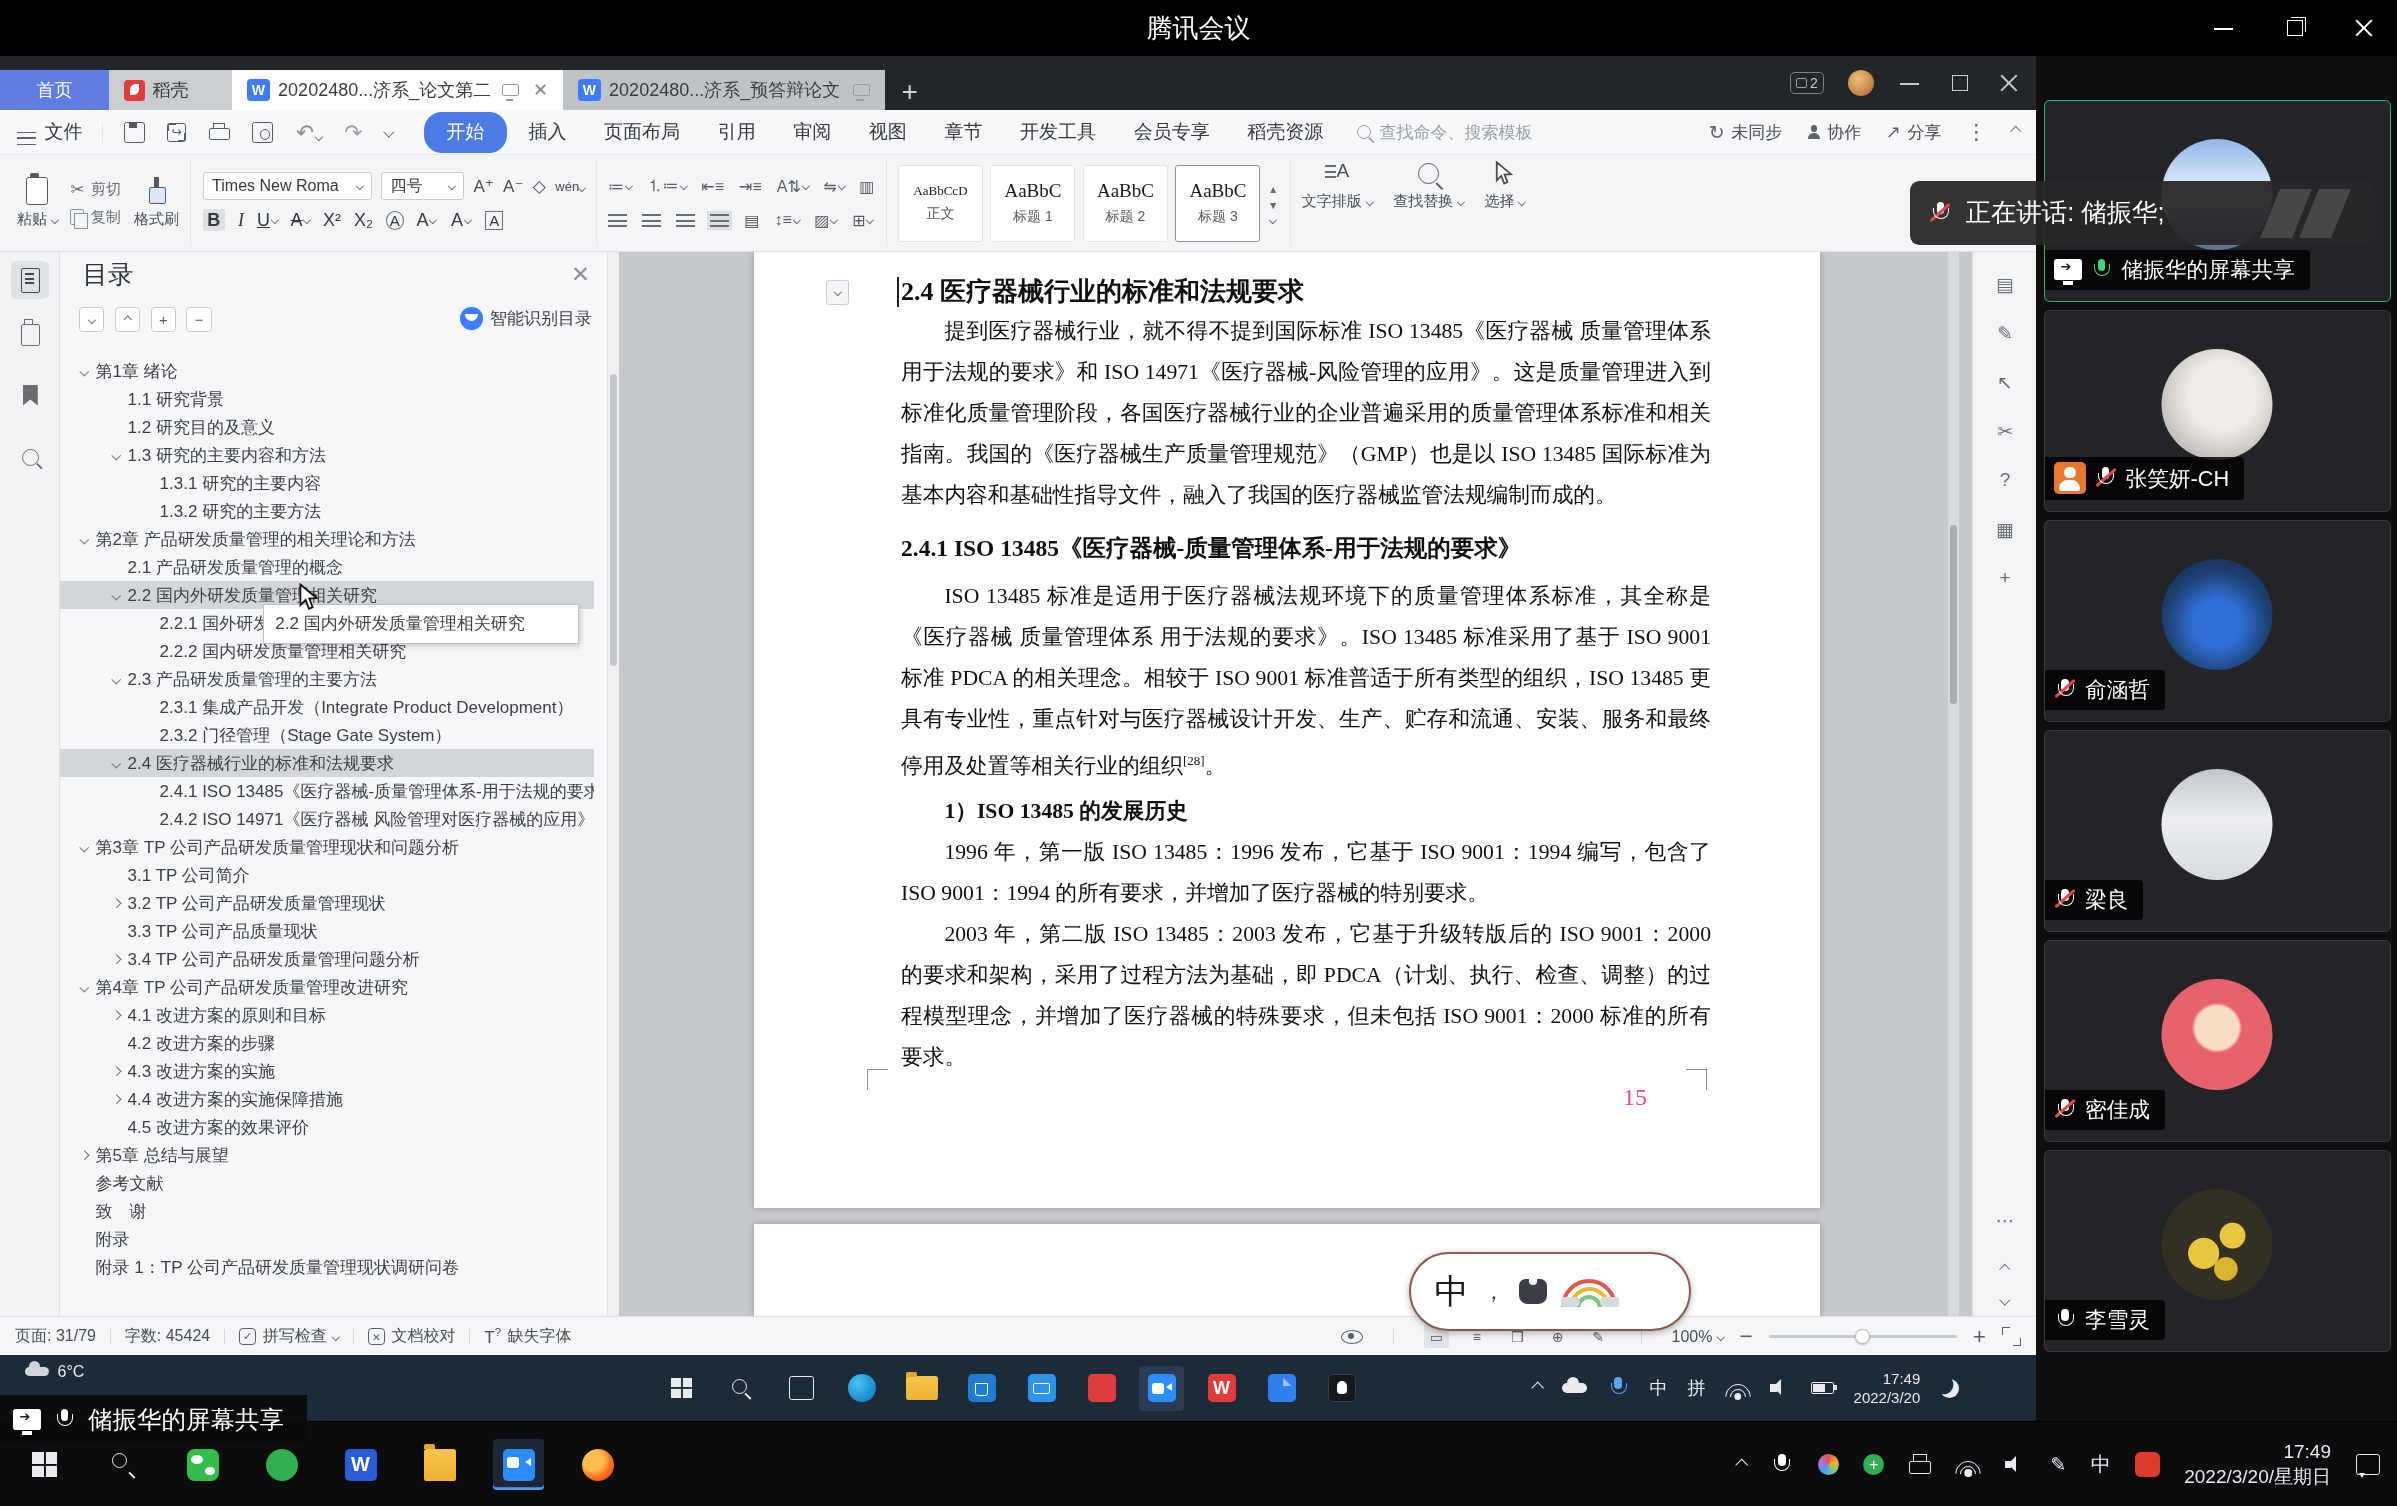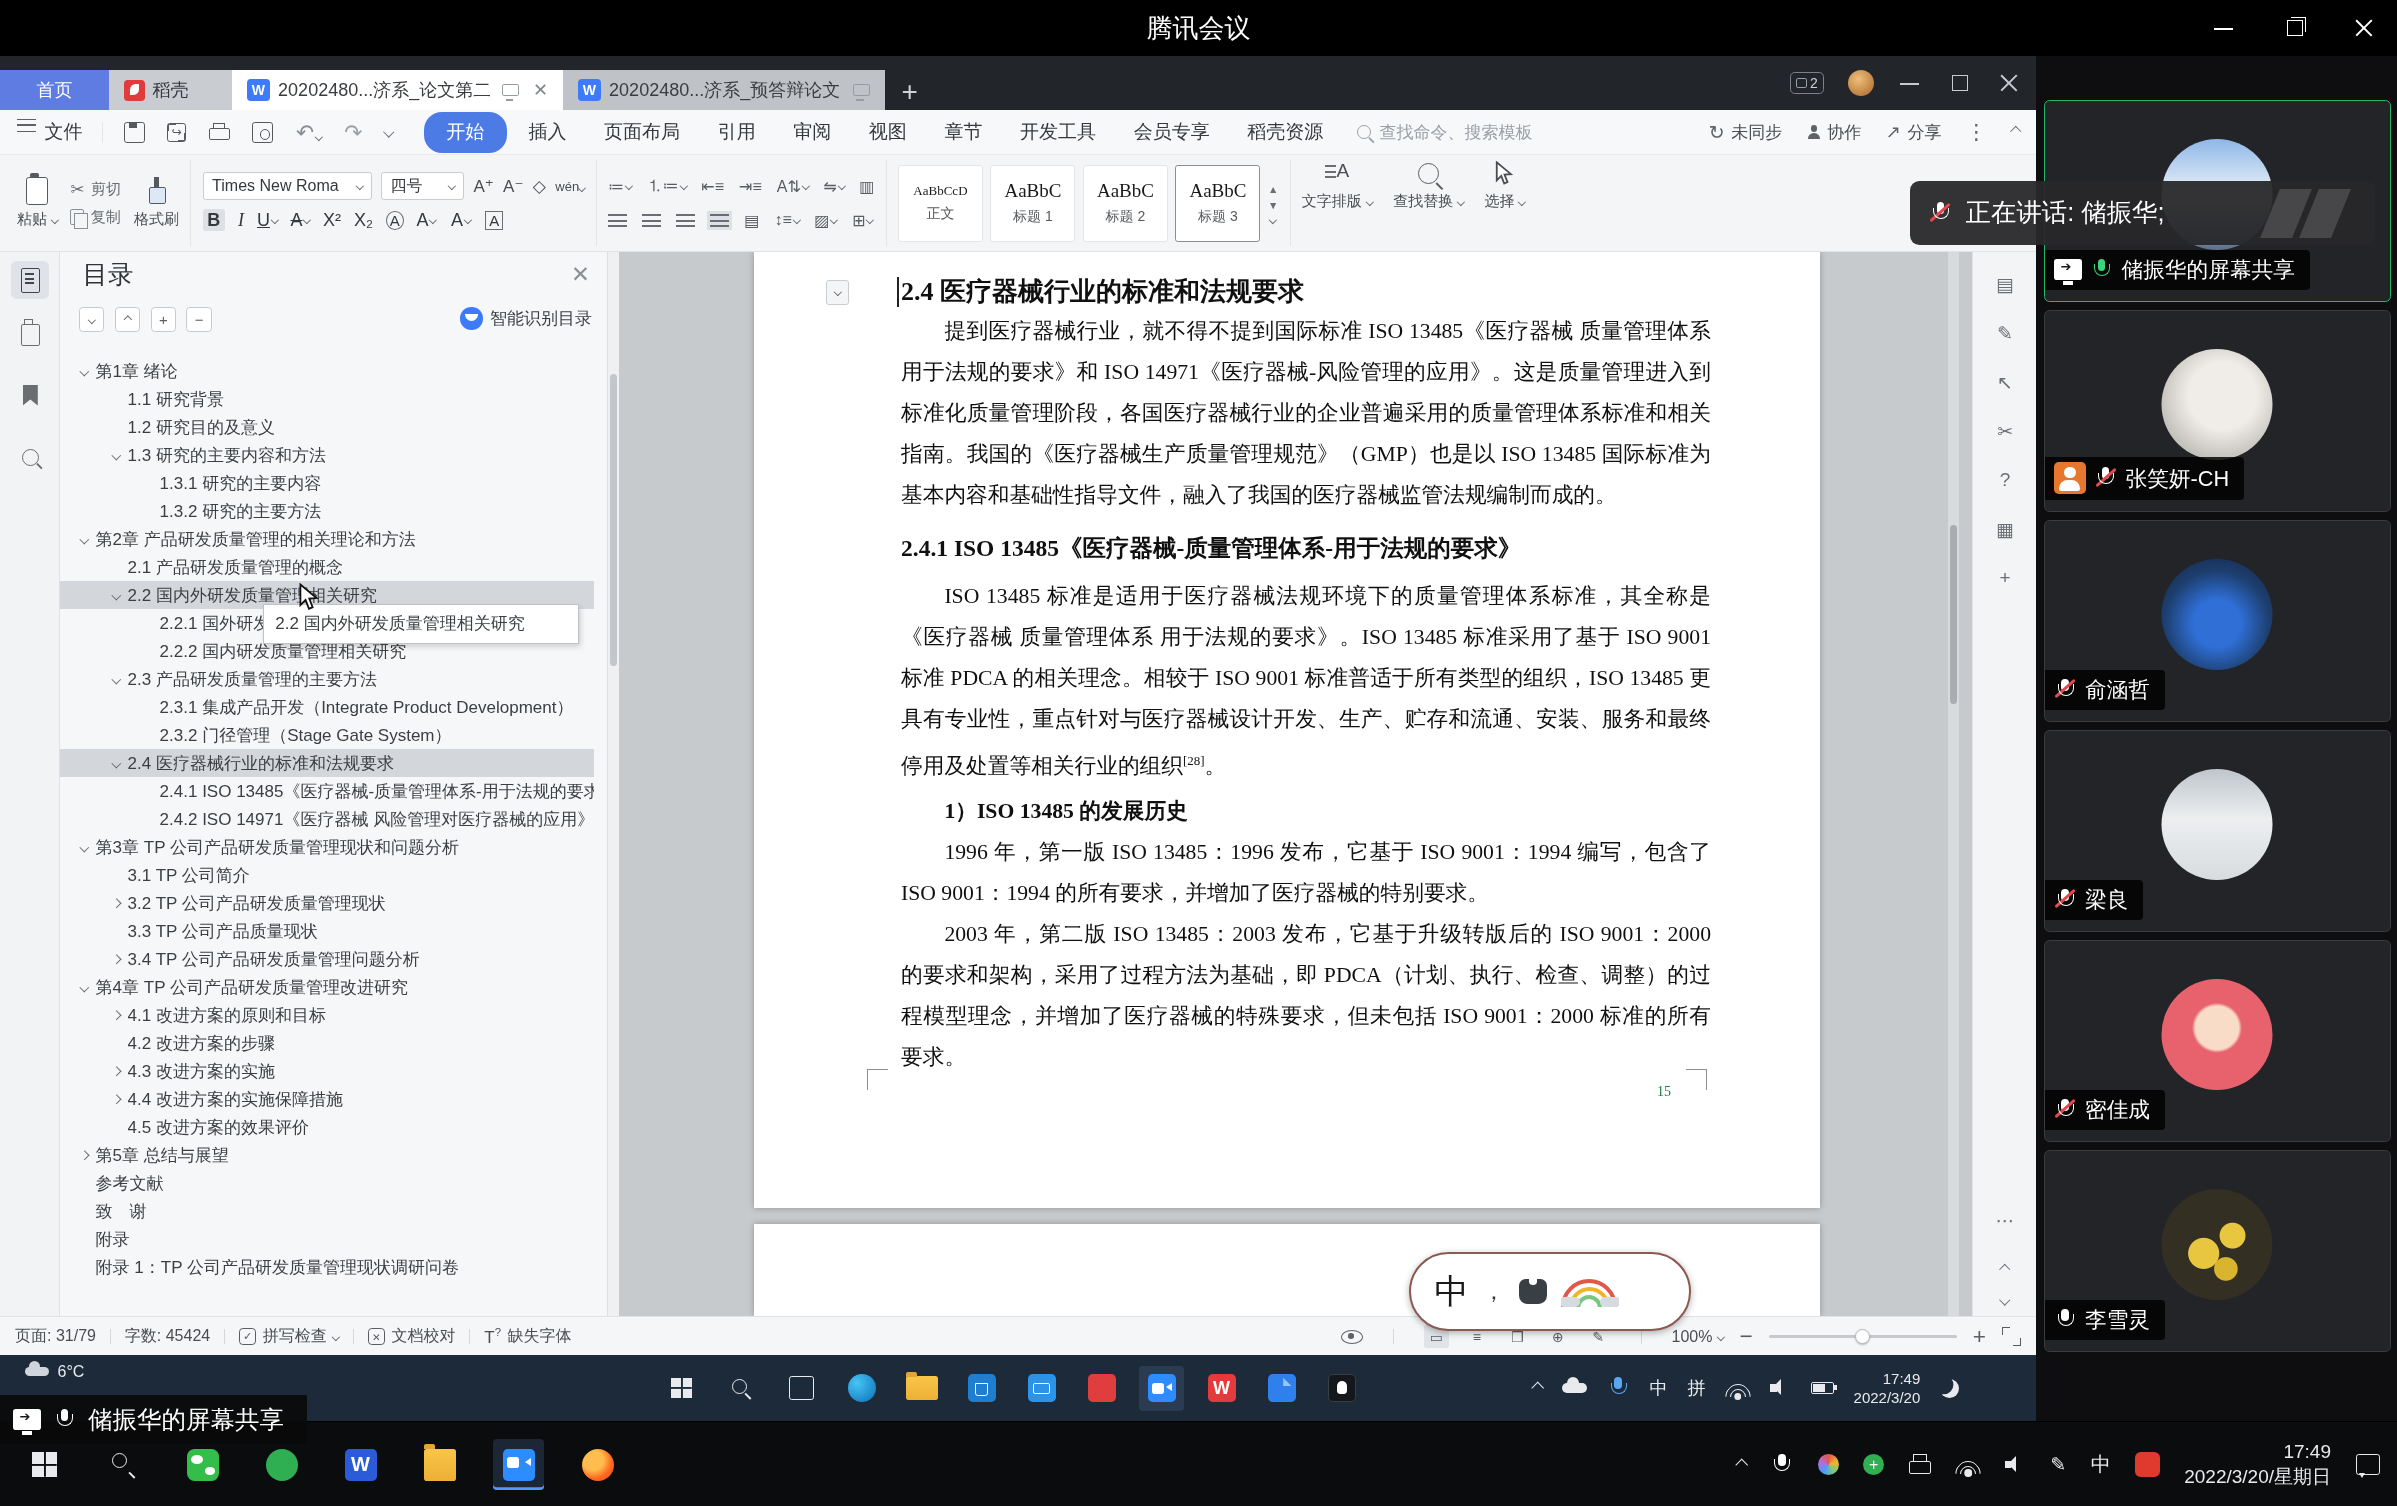--- a/index.html
+++ b/index.html
@@ -39,21 +39,21 @@
 .cast:after{content:"";position:absolute;left:2.8px;bottom:-5.6px;width:7.5px;height:1.9px;background:#969ba1}
 .tabx{color:#83888e;font-size:18px;margin-left:5.6px}
 .tab-plus{color:#cfd3d7;font-size:28px;margin:0 0 3.8px 17px;line-height:28px}
 .tab-right{margin-left:auto;display:flex;align-items:center;gap:24.5px;padding-right:15px;height:54px}
 .badge2{height:22.6px;min-width:32px;border:0.9px solid #7d8288;border-radius:4.7px;color:#cdd1d5;font-size:14px;display:flex;align-items:center;justify-content:center;gap:2.8px;padding:0 4.7px}
 .badge2 .bub{width:11.3px;height:9.4px;border:0.9px solid #9aa0a6;border-radius:1.9px}
 .tb-avatar{width:26px;height:26px;border-radius:50%;background:radial-gradient(circle at 40% 35%,#f0c07a,#a8642a)}
 
 
 #menubar{position:absolute;top:54px;left:0;right:0;height:45px;background:#F7F8FA;display:flex;align-items:center;border-bottom:0.9px solid #E8EAED}
-.file-btn{display:flex;align-items:flex-start;gap:8.5px;font-size:19px;color:#35393d;padding:0 19px 0 17px;flex:none}
+.file-btn{display:flex;align-items:flex-end;gap:8.5px;font-size:19px;color:#35393d;padding:0 19px 0 17px;flex:none}
 .hamb{width:19px;height:13px;border-top:1.9px solid #5f6368;border-bottom:1.9px solid #5f6368;position:relative}
 .hamb:after{content:"";position:absolute;left:0;top:3.8px;width:100%;height:1.9px;background:#5f6368}
 #qat{display:flex;align-items:center;gap:22.6px;padding:0 21px;border-left:0.9px solid #E3E5E8;flex:none}
 .qi{width:21px;height:21px;position:relative;flex:none}
 .qi.save{border:1.9px solid #565a5f;border-radius:2.8px}
 .qi.save:after{content:"";position:absolute;top:-0.9px;left:4.7px;width:7.5px;height:6.6px;background:#565a5f}
 .qi.exp{border:1.9px solid #565a5f;border-radius:2.8px;font-size:12.2px;color:#565a5f;text-align:center;line-height:16px}
 .qi.print{border:1.9px solid #565a5f;border-radius:1.9px;height:12.2px;margin-top:4.7px}
 .qi.print:before{content:"";position:absolute;top:-6.6px;left:3.8px;width:9.4px;height:5.6px;border:1.9px solid #565a5f;border-bottom:0}
 .qi.prev{border:1.9px solid #565a5f;border-radius:2.8px}
@@ -165,21 +165,21 @@
 .dh1{font-size:26px;font-weight:bold;margin-top:21px;line-height:38px}
 .dp{font-size:21.7px;line-height:41px;text-align:justify;text-indent:2em}
 .dh2{font-size:23.5px;font-weight:bold;margin:13px 0 9.4px;line-height:38px}
 .dh3{font-size:21.7px;font-weight:bold;text-indent:2em;line-height:41px;margin-top:3.8px}
 .dp sup{font-size:13px;vertical-align:super}
 .collapse-ic{position:absolute;left:72px;top:28px;width:22.6px;height:24.5px;border:0.9px solid #C9CCD0;background:#F4F5F6;border-radius:2.8px;display:flex;align-items:center;justify-content:center}
 .caret{position:absolute;left:143px;top:24.5px;width:1.9px;height:30px;background:#222}
 .cm{position:absolute;width:21px;height:21px;border-top:0.9px solid #8a8f94}
 .cm.l{left:113px;top:817px;border-left:0.9px solid #8a8f94}
 .cm.r{left:932px;top:817px;border-right:0.9px solid #8a8f94}
-.pagenum{position:absolute;left:903px;top:832px;font-family:"Liberation Serif",serif;font-size:14px;color:#15803d}
+.pagenum{position:absolute;left:869px;top:832px;font-family:"Liberation Serif",serif;font-size:24px;color:#ec4899}
 #docscroll{position:absolute;left:1328px;top:0;width:11.3px;height:100%;background:#D8DADD}
 #docscroll .thumb{position:absolute;left:1.9px;top:273px;width:7.5px;height:179px;border-radius:3.8px;background:#A9ADB1}
 
 
 #rightstrip{position:absolute;right:0;top:0;width:64px;height:100%;background:#F3F4F6;border-left:0.9px solid #E0E2E5}
 .rs{position:absolute;left:0;width:64px;text-align:center;font-size:19px;color:#6b7076}
 
 
 #statusbar{position:absolute;left:0;right:0;top:1260px;height:40px;background:#F5F6F8;border-top:0.9px solid #E0E2E5;display:flex;align-items:center;font-size:16px;color:#4a4e52;padding-left:15px}
 .sdiv{width:0.9px;height:15px;background:#D5D7DA;margin:0 14px;flex:none}

